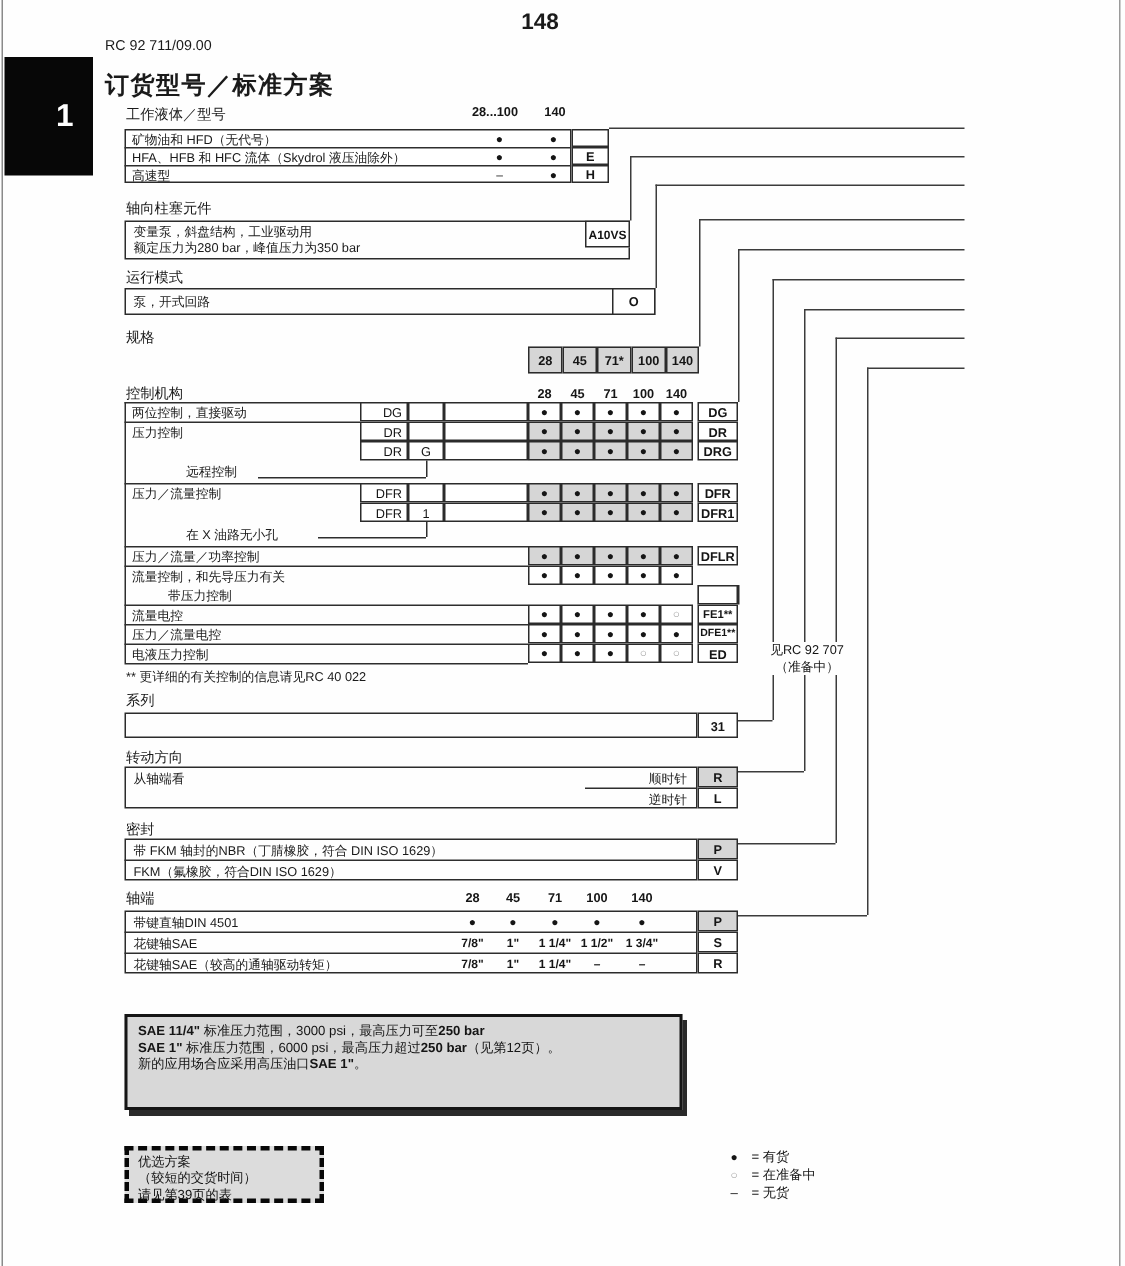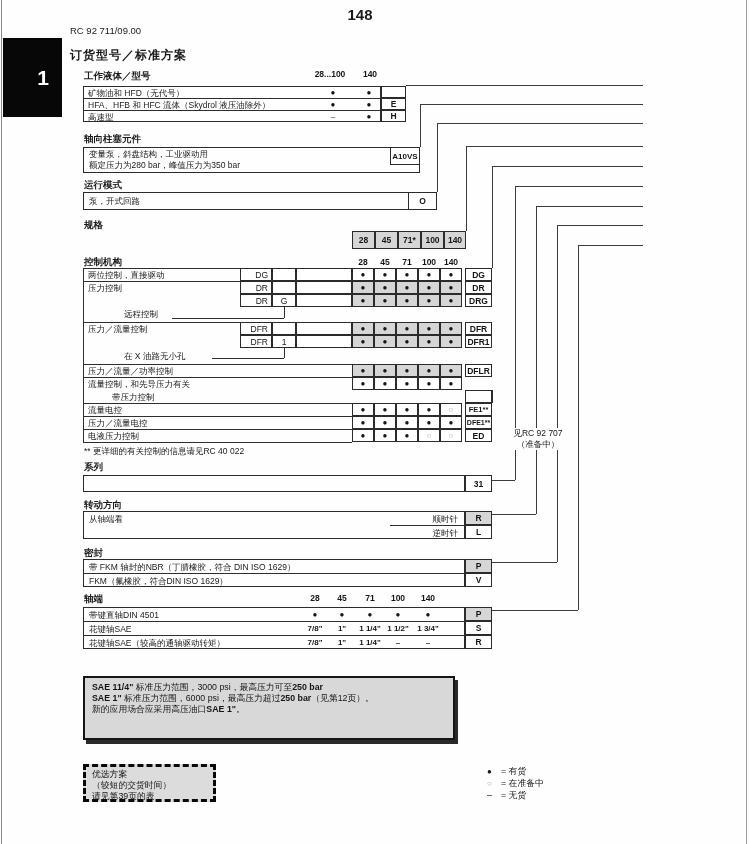--- a/index.html
+++ b/index.html
@@ -1,19 +1,19 @@
 <!DOCTYPE html>
 <html><head>
 <meta charset="utf-8">
 <style>
   html,body{margin:0;padding:0;background:#e8e8e8;}
   #page{position:relative;width:750px;height:844px;background:#fefefe;overflow:hidden;
         font-family:"Liberation Sans","DejaVu Sans",sans-serif;color:#151515;}
   .t{position:absolute;font-size:8.5px;white-space:nowrap;color:#1a1a1a;}
-  .h{font-weight:700;font-size:9.5px;}
+  .h{font-weight:400;font-size:9.5px;}
   .c{position:absolute;box-sizing:border-box;border:1px solid #2b2b2b;background:#fff;
      display:flex;align-items:center;justify-content:center;font-size:8.5px;font-weight:700;}
   .nf{font-weight:400;}
   .sh{background:#d6d6d6;}
   .nb{border:none;background:transparent;}
   .dot{font-size:8px;font-weight:400;}
   .sub1{justify-content:flex-end;padding-right:3px;font-weight:400;}
   .hl{position:absolute;height:0;border-top:1px solid #2e2e2e;}
   .vl{position:absolute;width:0;border-left:1px solid #2e2e2e;}
   .cn{border-color:#3c3c3c;}
@@ -33,21 +33,21 @@
 <div id="page">
 
   <div class="vl" style="left:1px;top:0;height:844px;border-color:#8a8a8a"></div>
   <div class="vl" style="left:746px;top:0;height:844px;border-color:#9a9a9a"></div>
 
   <div class="t b" style="left:300px;top:6px;width:120px;text-align:center;font-size:15px">148</div>
   <div class="t" style="left:70px;top:25px;font-size:9.5px">RC 92 711/09.00</div>
   <div style="position:absolute;left:3px;top:38px;width:59px;height:79px;background:#070707;display:flex;align-items:center;justify-content:flex-end;padding-right:13px;box-sizing:border-box">
     <span style="color:#fff;font-weight:700;font-size:21px">1</span>
   </div>
-  <div class="t b" style="left:70px;top:47px;font-size:12px;letter-spacing:1px">订货型号／标准方案</div>
+  <div class="t b" style="left:70px;top:47px;font-size:16px;letter-spacing:1px">订货型号／标准方案</div>
 
   <div class="t h" style="left:84px;top:70px">工作液体／型号</div>
   <div class="c nb" style="left:306px;top:68px;width:48px;height:12px">28...100</div>
   <div class="c nb" style="left:355px;top:68px;width:30px;height:12px">140</div>
   <div class="c nb" style="left:83px;top:86px;width:298px;height:36px;border:1px solid #2b2b2b;background:#fff"></div>
   <div class="hl" style="left:83px;top:98px;width:298px"></div>
   <div class="hl" style="left:83px;top:110px;width:298px"></div>
   <div class="t" style="left:88px;top:88px">矿物油和 HFD（无代号）</div>
   <div class="t" style="left:88px;top:100px">HFA、HFB 和 HFC 流体（Skydrol 液压油除外）</div>
   <div class="t" style="left:88px;top:112px">高速型</div>

